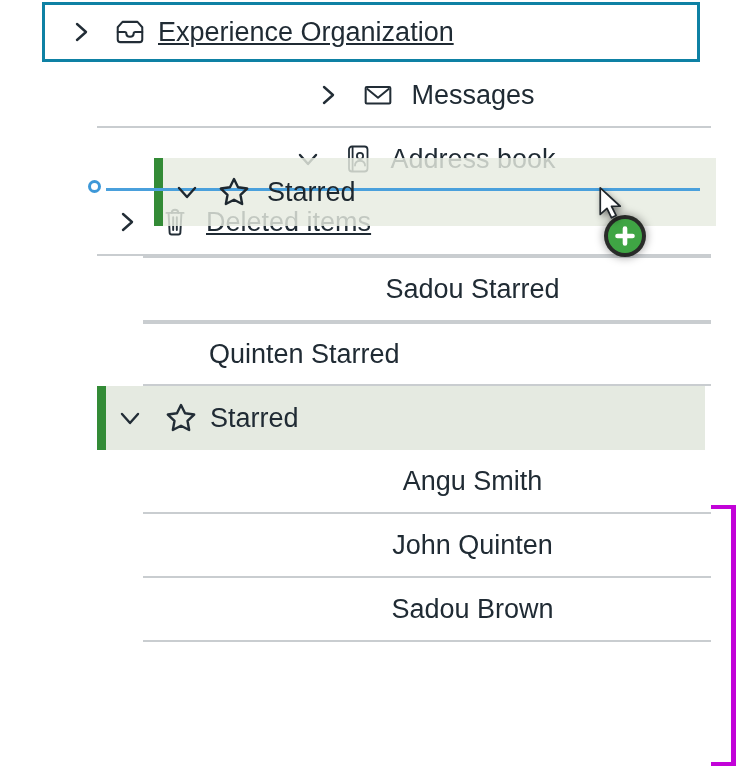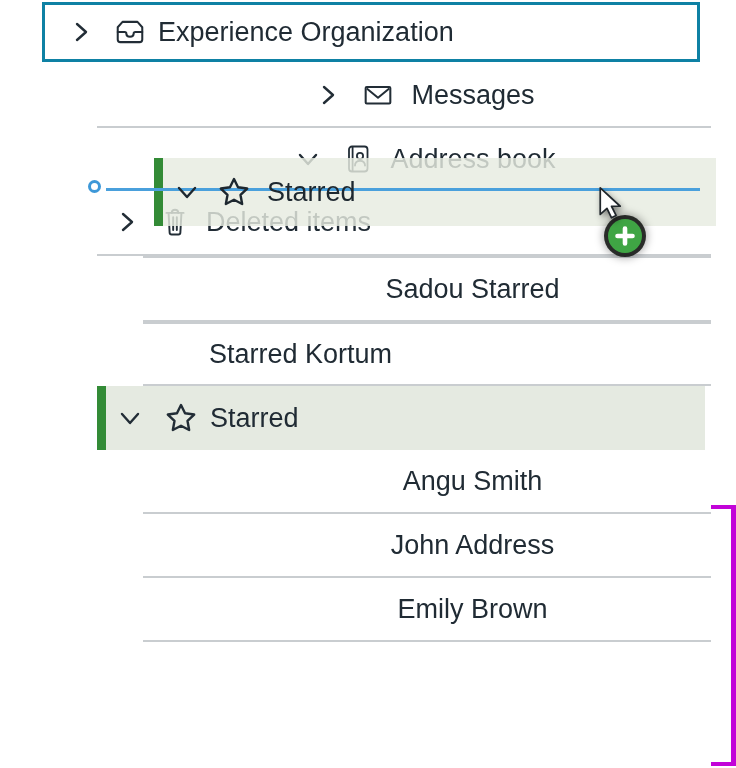--- a/index.html
+++ b/index.html
@@ -2,21 +2,21 @@
 <html><head>
 <meta charset="utf-8">
 <style>
   * { margin:0; padding:0; box-sizing:border-box; }
   html,body { width:736px; height:768px; background:#ffffff; overflow:hidden; }
   body { font-family:"Liberation Sans", sans-serif; color:#202b34; }
   .stage { position:relative; width:736px; height:768px; background:#fff; }
 
   
   .row { display:flex; align-items:center; font-size:27px; color:#202b34; }
-  .h64 { height:64px; } .h62 { height:62px;justify-content:center; } .h60 { height:60px; }
+  .h64 { height:64px;text-decoration:underline; } .h62 { height:62px;justify-content:center; } .h60 { height:60px; }
   .row-root { position:relative; padding-left:70px; }
   .focus-box { position:absolute; left:42px; top:2px; width:658px; height:60px;
                border:3px solid #0e81a4; pointer-events:none; }
   .row-l1 { padding-left:116px; }
   .row-contact { padding-left:209px; }
   .gap-a { margin-right:22px; } 
   .gap-b { margin-right:12px; } 
   .gap-c { margin-right:24px; } 
   .gap-d { margin-right:18px; } 
 
@@ -139,21 +139,21 @@
   </div>
   <div class="divider div-a"></div>
 
   <div class="divider div-b"></div>
   <div class="row row-contact h62">
     <span>Sadou Starred</span>
   </div>
   <div class="divider div-b"></div>
   <div class="divider div-b"></div>
   <div class="row row-contact h60">
-    <span>Starred Kortum</span>
+    <span>Quinten Starred</span>
   </div>
   <div class="divider div-b"></div>
 
   <div class="group-wrap">
     <div class="group-bg">
       <span class="icn chev">
         <svg width="24" height="24" viewBox="0 0 24 24" fill="none" stroke="#222d36" stroke-width="2.4" stroke-linecap="round" stroke-linejoin="round">
             <polyline points="4,8 12,17 20,8"></polyline>
           </svg>
       </span>
@@ -164,25 +164,25 @@
       </span>
       <span>Starred</span>
     </div>
   </div>
 
   <div class="row row-contact h62">
     <span>Angu Smith</span>
   </div>
   <div class="divider div-b"></div>
   <div class="row row-contact h62">
-    <span>John Address</span>
-  </div>
-  <div class="divider div-b"></div>
-  <div class="row row-contact h62">
-    <span>Emily Brown</span>
+    <span>John Quinten</span>
+  </div>
+  <div class="divider div-b"></div>
+  <div class="row row-contact h62">
+    <span>Sadou Brown</span>
   </div>
   <div class="divider div-b"></div>
 
   <div class="ghost">
     <div class="ghost-bg"></div>
     <div class="ghost-content">
       <span class="icn chev">
         <svg width="24" height="24" viewBox="0 0 24 24" fill="none" stroke="#1d272f" stroke-width="2.4" stroke-linecap="round" stroke-linejoin="round">
             <polyline points="4,8 12,17 20,8"></polyline>
           </svg>

